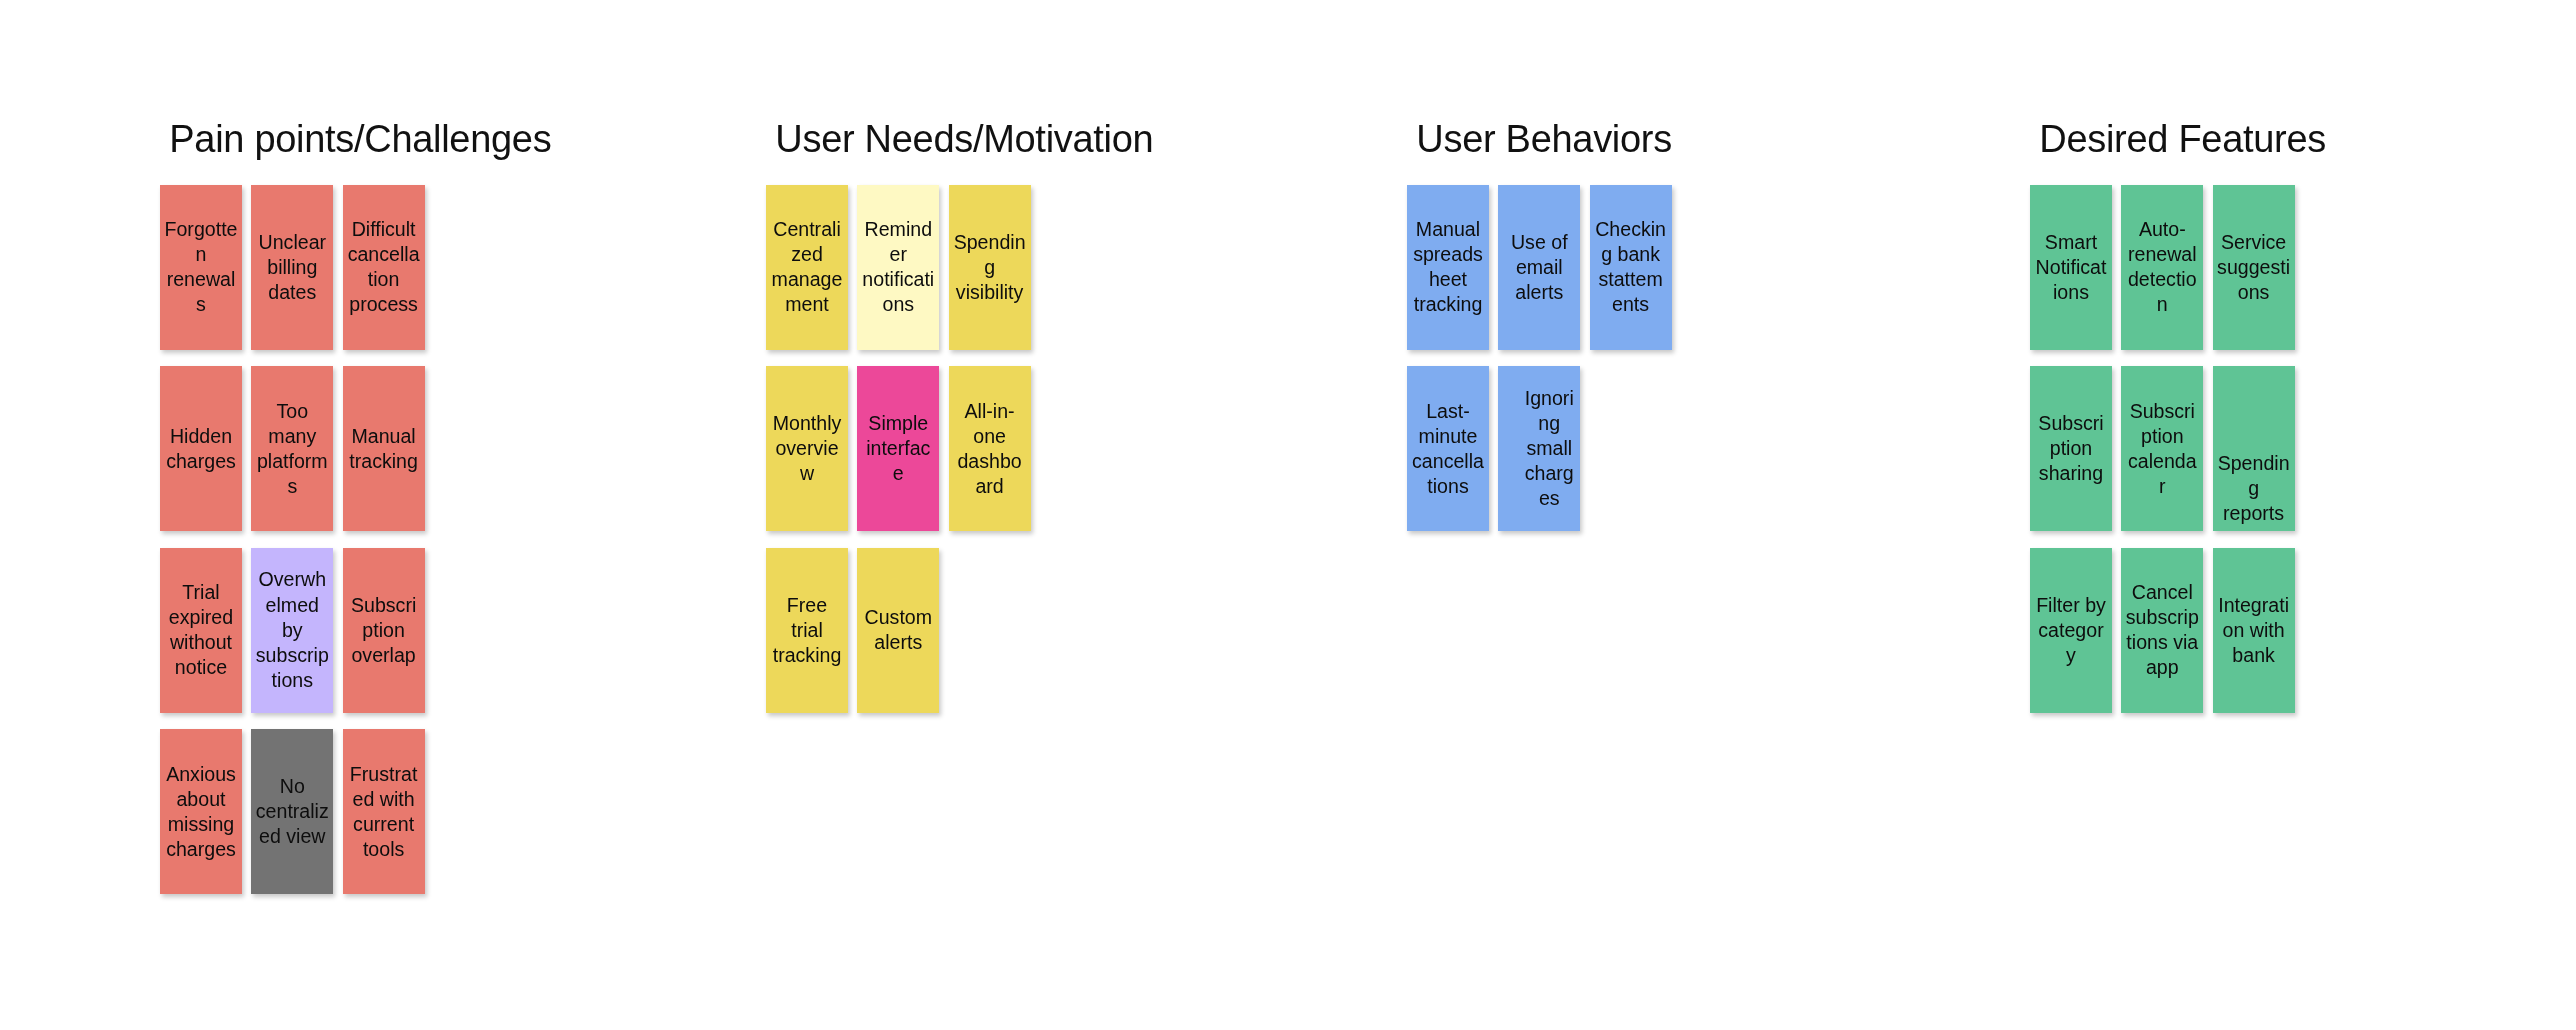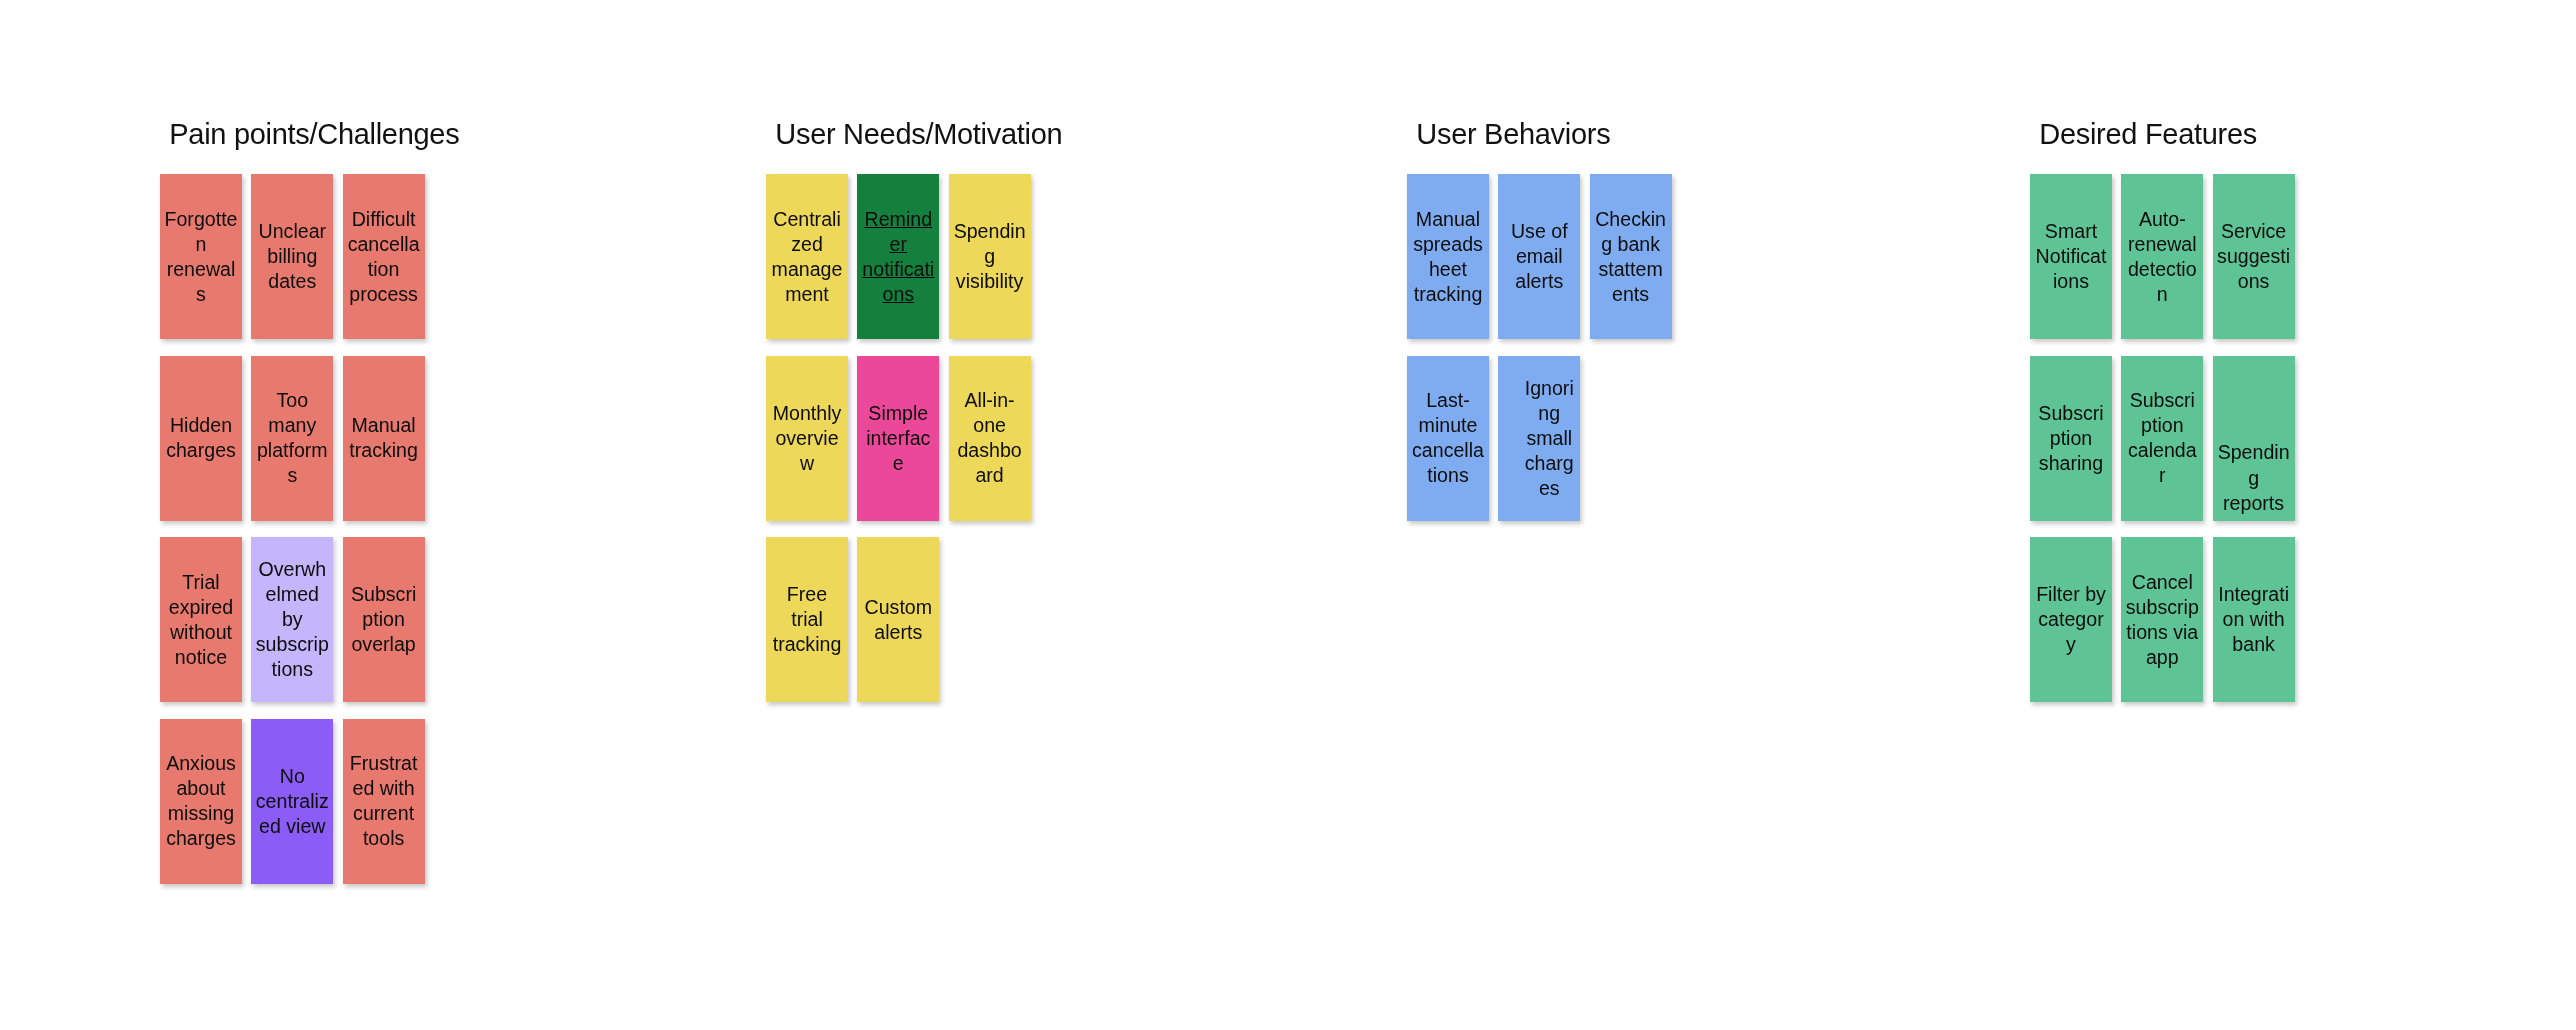--- a/index.html
+++ b/index.html
@@ -21,21 +21,21 @@
     height: 1030px;
     background: #ffffff;
   }
 
   .column {
     position: absolute;
     top: 118px;
   }
 
   .column-title {
-    font-size: 29px;
+    font-size: 38px;
     font-weight: 400;
     color: #111111;
     line-height: 1.15;
     letter-spacing: -0.3px;
     white-space: nowrap;
     margin: 0 0 23px 9.3px;
   }
 
   .card-grid {
     display: grid;
@@ -101,36 +101,36 @@
         </div>
         <div class="card" style="background: #c4b5fd; justify-content: center;">
           <span class="card-label">Overwhelmed by subscriptions</span>
         </div>
         <div class="card" style="background: rgb(232, 121, 110);">
           <span class="card-label">Subscription overlap</span>
         </div>
         <div class="card" style="background: rgb(232, 121, 110);">
           <span class="card-label">Anxious about missing charges</span>
         </div>
-        <div class="card" style="background: #8b5cf6;">
+        <div class="card" style="background: #737373;">
           <span class="card-label">No centralized view</span>
         </div>
         <div class="card" style="background: rgb(232, 121, 110);">
           <span class="card-label">Frustrated with current tools</span>
         </div>
       </div>
   </section>
 
   <section class="column" id="col-user-needs">
     <h2 class="column-title">User Needs/Motivation</h2>
     <div class="card-grid">
         <div class="card" style="background: rgb(237, 216, 90);">
           <span class="card-label">Centralized management</span>
         </div>
-        <div class="card" style="background: #15803d; text-decoration: underline;">
+        <div class="card" style="background: #fef9c3;">
           <span class="card-label">Reminder notifications</span>
         </div>
         <div class="card" style="background: rgb(237, 216, 90);">
           <span class="card-label">Spending visibility</span>
         </div>
         <div class="card" style="background: rgb(237, 216, 90);">
           <span class="card-label">Monthly overview</span>
         </div>
         <div class="card" style="background: #ec4899;">
           <span class="card-label">Simple interface</span>

